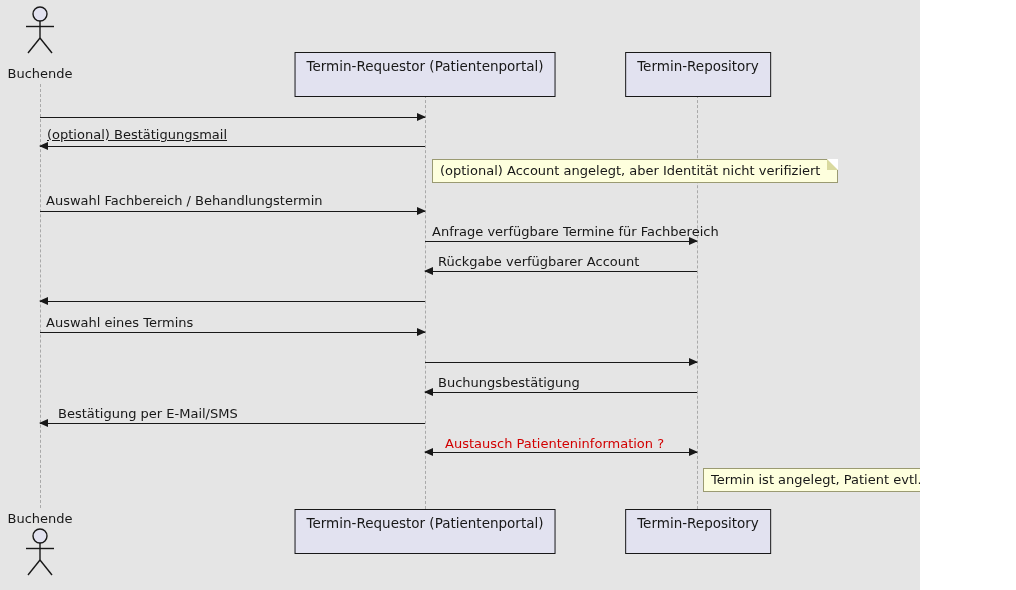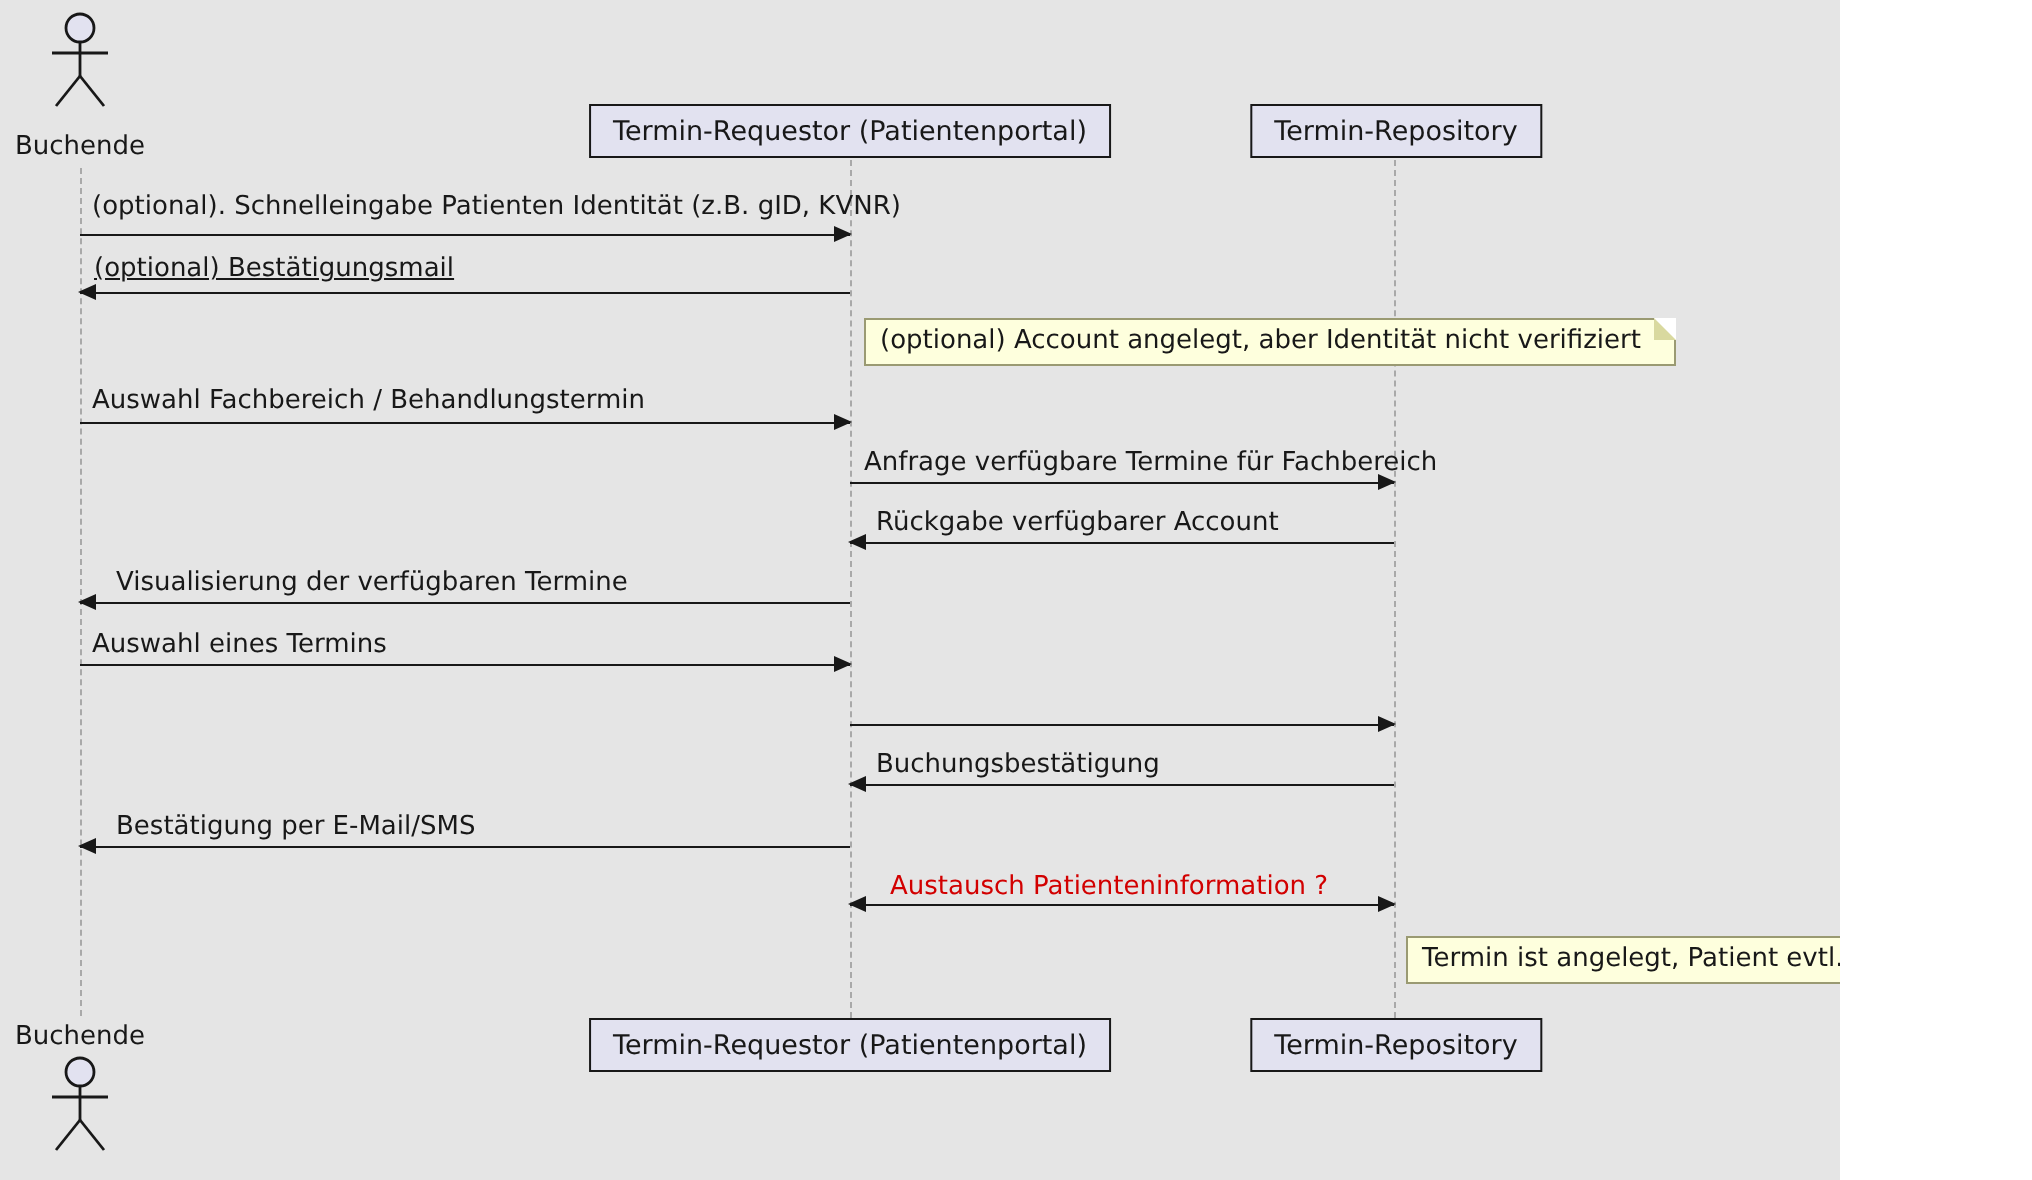--- a/index.html
+++ b/index.html
@@ -5,21 +5,21 @@
   html,body { margin:0; padding:0; background:#ffffff; }
   .canvas {
     position:relative; width:920px; height:590px; background:#e5e5e5;
     font-family:"DejaVu Sans","Liberation Sans",sans-serif;
     font-size:13px; color:#181818; overflow:hidden;
   }
   .lifeline { position:absolute; width:0; border-left:1px dashed #A9A9A9; }
   .participant {
     position:absolute; transform:translateX(-50%);
     background:#E2E2F0; border:1px solid #181818;
-    padding:5px 11px 4px; white-space:nowrap; font-size:13.5px;
+    padding:5px 11px 22px; white-space:nowrap; font-size:13.5px;
   }
   .actor-svg { position:absolute; }
   .actor-label { position:absolute; width:86px; text-align:center; font-size:13px; }
   .msg-label { position:absolute; white-space:nowrap; font-size:13px; }
   .msg-label.red { color:#D20000; }
   .arrow { position:absolute; height:0; border-top:1px solid #181818; }
   .arrow.right::after {
     content:""; position:absolute; right:-1px; top:-5px; width:0; height:0;
     border-top:4.5px solid transparent; border-bottom:4.5px solid transparent;
     border-left:9px solid #181818;
@@ -53,38 +53,36 @@
     <line x1="20" y1="16" x2="20" y2="33" stroke="#181818" stroke-width="1.4"></line>
     <line x1="6" y1="21.5" x2="34" y2="21.5" stroke="#181818" stroke-width="1.4"></line>
     <line x1="20" y1="33" x2="8" y2="48" stroke="#181818" stroke-width="1.4"></line>
     <line x1="20" y1="33" x2="32" y2="48" stroke="#181818" stroke-width="1.4"></line>
   </svg>
   <div class="actor-label" style="left:-3px; top:66px;">Buchende</div>
 
   <div class="participant" style="left:425px; top:52px;">Termin-Requestor (Patientenportal)</div>
   <div class="participant" style="left:698px; top:52px;">Termin-Repository</div>
 
-  <div class="msg-label" style="left:46px; top:96px;">(optional). Schnelleingabe Patienten Identität (z.B. gID, KVNR)</div>
   <div class="arrow right" style="left:40px; width:385px; top:117px;"></div>
 
   <div class="msg-label" style="left:47px; top:127px;text-decoration:underline;">(optional) Bestätigungsmail</div>
   <div class="arrow left" style="left:40px; width:385px; top:146px;"></div>
 
   <div class="note" style="left:432px; top:159px;text-align:center;">(optional) Account angelegt, aber Identität nicht verifiziert</div>
 
   <div class="msg-label" style="left:46px; top:193px;">Auswahl Fachbereich / Behandlungstermin</div>
   <div class="arrow right" style="left:40px; width:385px; top:211px;"></div>
 
   <div class="msg-label" style="left:432px; top:224px;">Anfrage verfügbare Termine für Fachbereich</div>
   <div class="arrow right" style="left:425px; width:272px; top:241px;"></div>
 
   <div class="msg-label" style="left:438px; top:254px;">Rückgabe verfügbarer Account</div>
   <div class="arrow left" style="left:425px; width:272px; top:271px;"></div>
 
-  <div class="msg-label" style="left:58px; top:284px;">Visualisierung der verfügbaren Termine</div>
   <div class="arrow left" style="left:40px; width:385px; top:301px;"></div>
 
   <div class="msg-label" style="left:46px; top:315px;">Auswahl eines Termins</div>
   <div class="arrow right" style="left:40px; width:385px; top:332px;"></div>
 
   <div class="arrow right" style="left:425px; width:272px; top:362px;"></div>
 
   <div class="msg-label" style="left:438px; top:375px;">Buchungsbestätigung</div>
   <div class="arrow left" style="left:425px; width:272px; top:392px;"></div>
 

